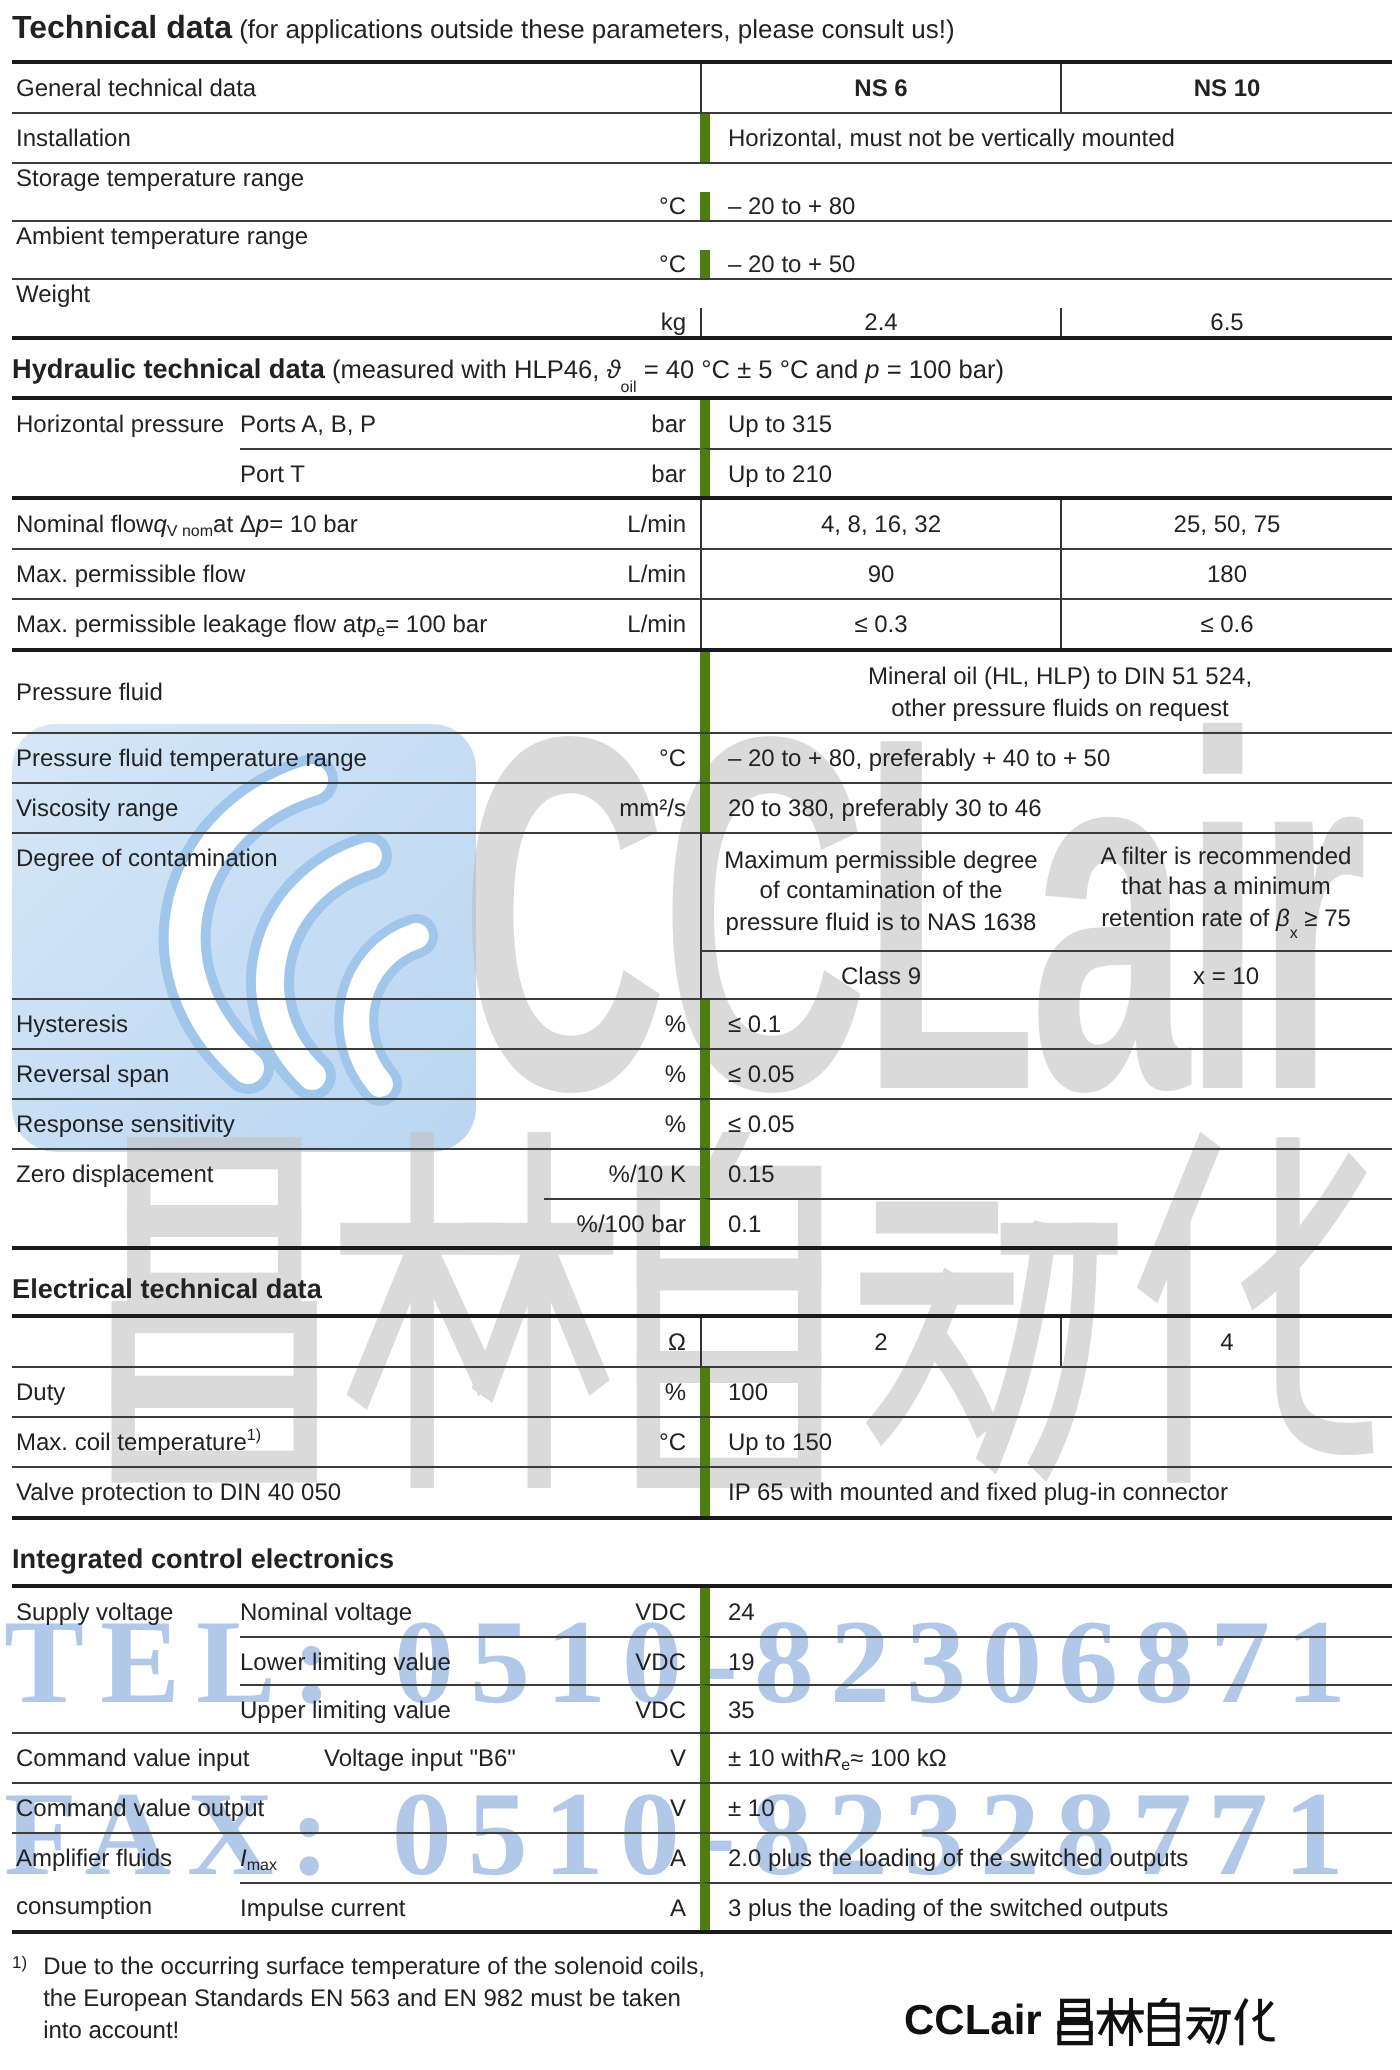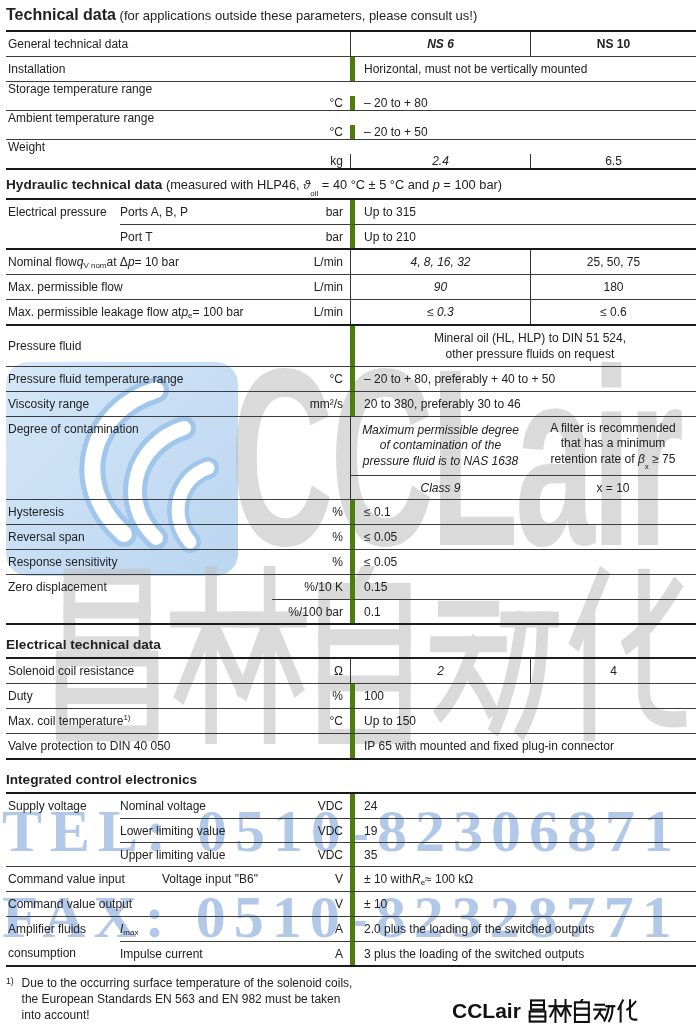--- a/index.html
+++ b/index.html
@@ -33,21 +33,21 @@
   .row{display:grid;grid-template-columns:114px 152px 78px 180px 166px;min-height:24px;}
   .row>div{display:flex;align-items:center;font-size:12px;}
   .bt1{border-top:1px solid #3c3c3c;}
   .bt2{border-top:2px solid #1a1a1a;}
   .pt{border-top:1px solid #3c3c3c;}
   .c-label{padding-left:2px;grid-column:1/3;}
   .c-label-narrow{padding-left:2px;grid-column:1/2;}
   .c-sub{grid-column:2/3;}
   .c-unit{grid-column:3/4;justify-content:flex-end;padding-right:7px;}
   .vspan{grid-column:4/6;border-left:5px solid #4d7c0f;padding-left:9px;}
-  .v1{grid-column:4/5;border-left:1px solid #333;justify-content:center;text-align:center;font-style:italic;}
+  .v1{grid-column:4/5;border-left:1px solid #333;justify-content:center;text-align:center;}
   .v2{grid-column:5/6;border-left:1px solid #333;justify-content:center;text-align:center;}
   .v2nl{grid-column:5/6;justify-content:center;text-align:center;}
   .multiline{flex-direction:column;align-items:flex-start;justify-content:center;line-height:16px;padding:4px 0 4px 9px;}
   .ctr3{flex-direction:column;align-items:center;justify-content:center;line-height:15.5px;font-size:11.8px;text-align:center;}
   .hd{font-weight:normal;}
   .hd-c{font-weight:bold;justify-content:center;text-align:center;}
   .it{font-style:italic;}
   .subsc{font-size:8px;vertical-align:sub;position:relative;top:3px;}
   .sup{font-size:8px;vertical-align:super;position:relative;top:-4px;}
 
@@ -148,21 +148,21 @@
       <div class="v1">2.4</div>
       <div class="v2">6.5</div>
     </div>
   </div>
 
   <div class="sec-title" style="margin-top:7px;height:21px;">
     <b>Hydraulic technical data</b><span> (measured with HLP46, </span><span class="it">ϑ</span><span class="subsc">oil</span><span> = 40 °C ± 5 °C and </span><span class="it">p</span><span> = 100 bar)</span>
   </div>
   <div class="tbl">
     <div class="row">
-      <div class="c-label-narrow">Electrical pressure</div>
+      <div class="c-label-narrow">Horizontal pressure</div>
       <div class="c-sub">Ports A, B, P</div>
       <div class="c-unit">bar</div>
       <div class="vspan">Up to 315</div>
     </div>
     <div class="row">
       <div class="c-label-narrow"></div>
       <div class="c-sub pt">Port T</div>
       <div class="c-unit pt">bar</div>
       <div class="vspan pt">Up to 210</div>
     </div>
@@ -257,21 +257,20 @@
       <div class="c-unit pt">%/100 bar</div>
       <div class="vspan pt">0.1</div>
     </div>
   </div>
 
   <div class="sec-title" style="margin-top:12px;height:20px;">
     <b>Electrical technical data</b>
   </div>
   <div class="tbl">
     <div class="row">
-      <div class="c-label">Solenoid coil resistance</div>
       <div class="c-unit">Ω</div>
       <div class="v1">2</div>
       <div class="v2">4</div>
     </div>
     <div class="row bt1">
       <div class="c-label">Duty</div>
       <div class="c-unit">%</div>
       <div class="vspan">100</div>
     </div>
     <div class="row bt1">

